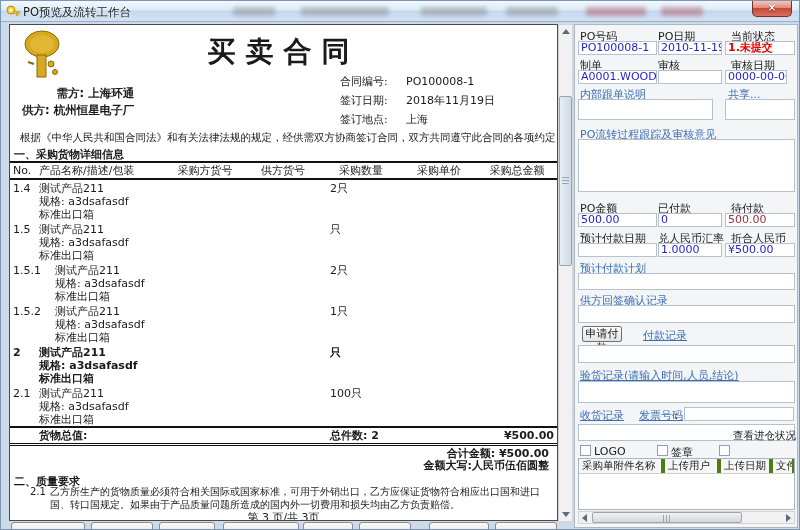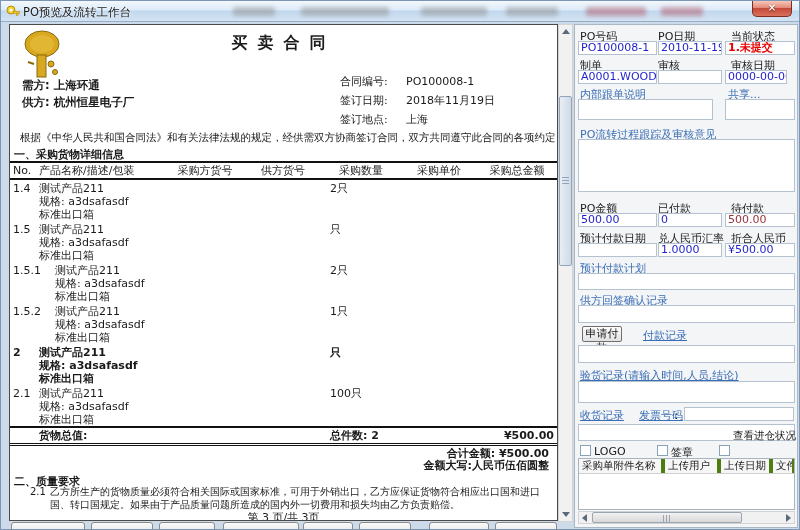--- a/index.html
+++ b/index.html
@@ -21,24 +21,24 @@
     background:linear-gradient(to bottom,#f7c6ba 0%,#e38a78 45%,#c44a3a 50%,#d9705c 100%);
     border:1px solid #7e2d25; border-top:none; border-radius:0 0 5px 5px;
     color:#fff; font-size:10px; font-weight:bold; text-align:center; line-height:14px;
     text-shadow:0 1px 1px #6b1f18; cursor:pointer; }
 
   
   .doc{ position:absolute; left:8px; top:23px; width:549px; height:497px;
     background:#fff; border:1px solid #4a4a4a; color:#1a1a1a; overflow:hidden; }
   .doc .logo{ position:absolute; left:10px; top:5px; }
   .doc .doctitle{ position:absolute; left:0; right:0; top:8px; text-align:center;
-    font-size:16px; font-weight:bold; letter-spacing:10px; }
+    font-size:28px; font-weight:bold; letter-spacing:10px; }
   .meta{ position:absolute; left:330px; top:47px; font-size:11px; line-height:19px; white-space:nowrap; }
   .meta .lbl{ display:inline-block; width:66px; }
-  .parties{ position:absolute; left:12px; top:52px; font-size:11.5px; font-weight:bold; line-height:17px; white-space:nowrap; }
+  .parties{ position:absolute; left:12px; top:60px; font-size:11.5px; font-weight:bold; line-height:17px; white-space:nowrap;text-align:right; }
   .intro{ position:absolute; left:10px; top:106px; font-size:10.5px; white-space:nowrap; }
   .sec1{ position:absolute; left:4px; top:122px; font-size:11px; font-weight:bold; }
   .sec2{ position:absolute; left:4px; top:449px; font-size:11px; font-weight:bold; }
 
   .dtable{ position:absolute; left:0; top:136px; width:549px; font-size:11px; }
   .grid7{ display:grid; grid-template-columns:26px 127px 78px 78px 78px 78px 78px; padding:0 3px; }
   .thead{ border-top:2px solid #111; border-bottom:2px solid #111; height:19px; align-items:center; }
   .thead span{ text-align:center; }
   .thead span:nth-child(1),.thead span:nth-child(2){ text-align:left; }
   .trow{ padding-top:2px; height:41px; line-height:13px; }

